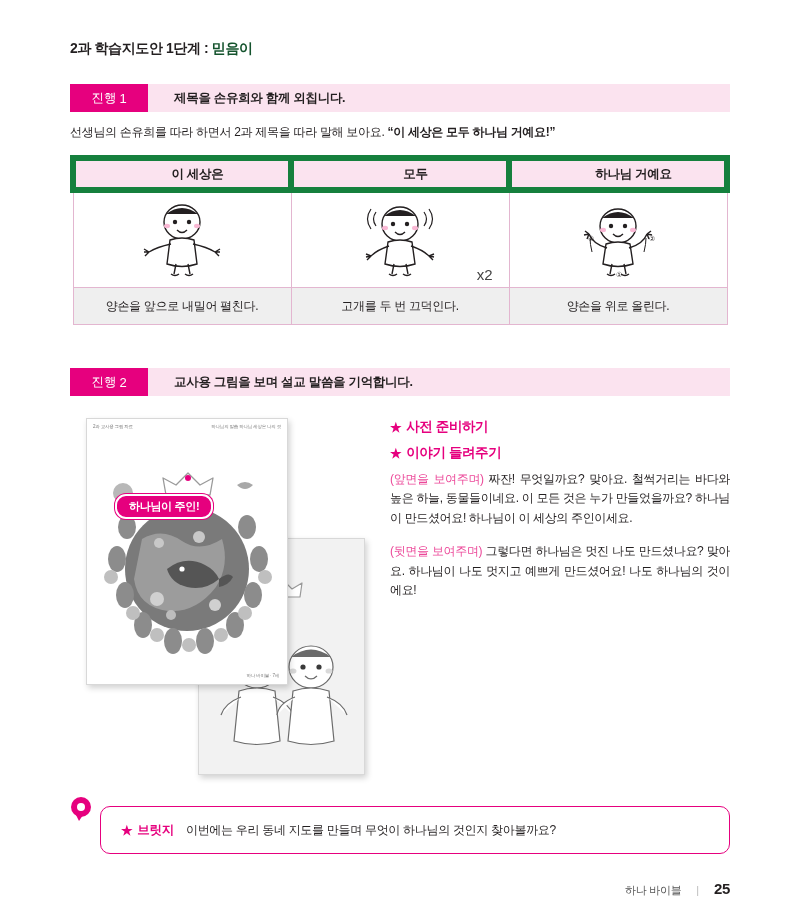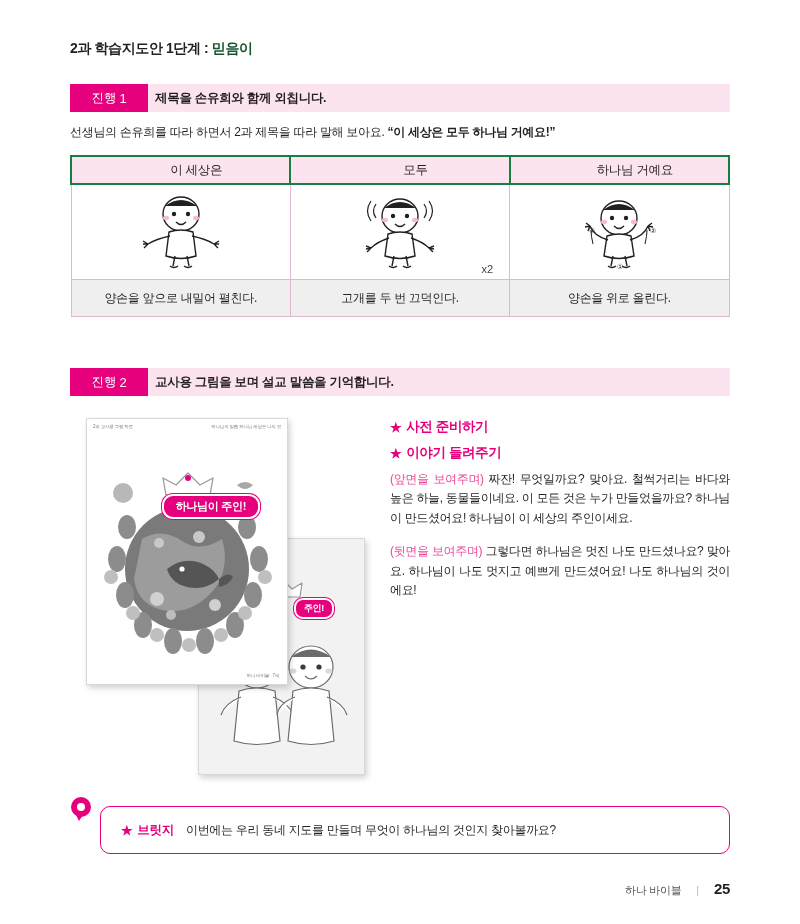--- a/index.html
+++ b/index.html
@@ -53,21 +53,21 @@
     display: flex;
     align-items: center;
     justify-content: center;
     gap: 3px;
     flex: none;
   }
   .step-tag .num {
     font-size: 13px;
   }
   .step-text {
-    padding-left: 7px;
+    padding-left: 26px;
     font-size: 12.5px;
     font-weight: bold;
     color: #231f20;
     letter-spacing: -0.3px;
   }
   #step1-bar { top: 84px; }
   #step2-bar { top: 368px; }
 
   
   .intro-line {
@@ -85,24 +85,24 @@
     position: absolute;
     left: 70px;
     top: 155px;
     width: 660px;
     border: 1px solid #e3b6d0;
     border-collapse: collapse;
     table-layout: fixed;
   }
   .motion-table th {
     background: #fbe3ef;
-    border: 2px solid #15803d;
+    border: 6px solid #15803d;
     height: 24px;
     font-size: 12.5px;
-    font-weight: normal;
+    font-weight: bold;
     color: #231f20;
     letter-spacing: -0.3px;
     padding-left: 32px;
   }
   .motion-table td.fig-cell {
     border: 1px solid #e3b6d0;
     height: 92px;
     vertical-align: middle;
     text-align: center;
     background: #ffffff;
@@ -114,21 +114,21 @@
     background: #efefef;
     text-align: center;
     font-size: 12px;
     letter-spacing: -0.3px;
     margin-top: 31px;
   }
   .x2-label {
     position: absolute;
     right: 16px;
     bottom: 4px;
-    font-size: 11px;
+    font-size: 15px;
     color: #444;
   }
 
   
   .baby { display: block; margin: 0 auto; }
 
   
   .teach-images {
     position: absolute;
     left: 78px;
@@ -159,21 +159,21 @@
     overflow: hidden;
   }
   .card-corner-label {
     position: absolute;
     font-size: 4.5px;
     color: #777;
     letter-spacing: -0.2px;
   }
   .crown-banner {
     position: absolute;
-    text-align: right;
+    text-align: left;
   }
   .banner-pill {
     background: #e6007e;
     color: #ffffff;
     border-radius: 11px;
     font-size: 11px;
     font-weight: bold;
     padding: 3px 12px;
     display: inline-block;
     letter-spacing: -0.3px;

